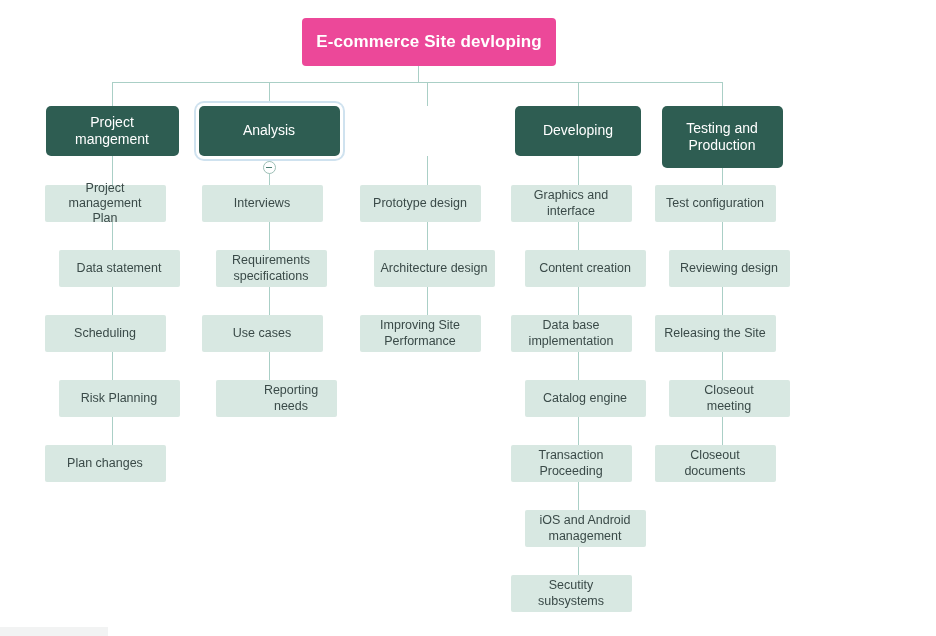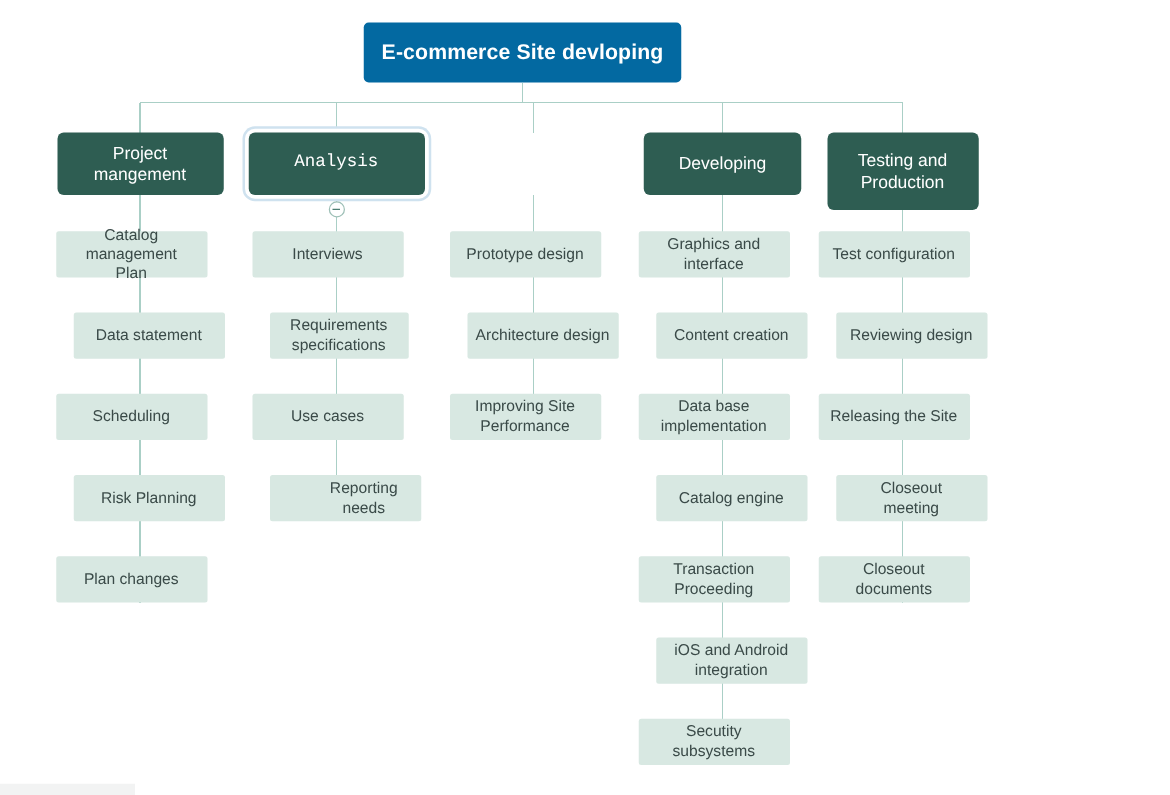--- a/index.html
+++ b/index.html
@@ -46,44 +46,44 @@
     display: flex;
     align-items: center;
     justify-content: center;
     text-align: center;
     line-height: 1.22;
     white-space: pre-line;
   }
 
   
   .node.root {
-    background: #0369a1;
+    background: #ec4899;
     color: #ffffff;
     font-size: 17px;
     font-weight: 600;
     border-radius: 4px;
     letter-spacing: .1px;
+    margin-left: 11px;
   }
 
   
   .node.branch {
     background: #2e5d52;
     color: #ffffff;
     font-size: 14px;
     font-weight: 400;
     border-radius: 5px;
     padding: 0 6px;
   }
 
   
   .node.branch.selected {
     box-shadow:
       0 0 0 3px #ffffff,
       0 0 0 5px #cfe2ef;
-    font-family: Liberation Mono, monospace;
   }
 
   
   .node.leaf {
     background: #d8e8e2;
     color: #3a4a48;
     font-size: 12.5px;
     font-weight: 400;
     border-radius: 2px;
     padding: 0 6px;
@@ -138,21 +138,21 @@
       <line x1="578" y1="82" x2="578" y2="106" stroke="#aacfc6" stroke-width="1" shape-rendering="crispEdges"></line>
       <line x1="578" y1="156" x2="578" y2="612" stroke="#aacfc6" stroke-width="1" shape-rendering="crispEdges"></line>
       <line x1="722" y1="82" x2="722" y2="106" stroke="#aacfc6" stroke-width="1" shape-rendering="crispEdges"></line>
       <line x1="722" y1="156" x2="722" y2="482" stroke="#aacfc6" stroke-width="1" shape-rendering="crispEdges"></line>
     </svg>
 
   <div id="nodes">
       <div class="node root" style="left: 291px; top: 18px; width: 254px; height: 48px;">E-commerce Site devloping</div>
       <div class="node branch" style="left: 45.5px; top: 106px; width: 133px; height: 50px;">Project
 mangement</div>
-      <div class="node leaf" style="left: 44.5px; top: 185px; width: 121px; height: 37px;">Catalog management
+      <div class="node leaf" style="left: 44.5px; top: 185px; width: 121px; height: 37px;">Project management
 Plan</div>
       <div class="node leaf" style="left: 58.5px; top: 250px; width: 121px; height: 37px;">Data statement</div>
       <div class="node leaf" style="left: 44.5px; top: 315px; width: 121px; height: 37px;">Scheduling</div>
       <div class="node leaf" style="left: 58.5px; top: 380px; width: 121px; height: 37px;">Risk Planning</div>
       <div class="node leaf" style="left: 44.5px; top: 445px; width: 121px; height: 37px;">Plan changes</div>
       <div class="node branch selected" style="left: 198.5px; top: 106px; width: 141px; height: 50px;">Analysis</div>
       <div class="collapse-toggle" style="left: 262.5px; top: 161px;">
         <span class="glyph"></span>
       </div>
       <div class="node leaf" style="left: 201.5px; top: 185px; width: 121px; height: 37px;">Interviews</div>
@@ -167,21 +167,21 @@
       <div class="node branch" style="left: 515px; top: 106px; width: 126px; height: 50px;">Developing</div>
       <div class="node leaf" style="left: 510.5px; top: 185px; width: 121px; height: 37px;">Graphics and
 interface</div>
       <div class="node leaf" style="left: 524.5px; top: 250px; width: 121px; height: 37px;">Content creation</div>
       <div class="node leaf" style="left: 510.5px; top: 315px; width: 121px; height: 37px;">Data base
 implementation</div>
       <div class="node leaf" style="left: 524.5px; top: 380px; width: 121px; height: 37px; text-align: right;">Catalog engine</div>
       <div class="node leaf" style="left: 510.5px; top: 445px; width: 121px; height: 37px;">Transaction
 Proceeding</div>
       <div class="node leaf" style="left: 524.5px; top: 510px; width: 121px; height: 37px;">iOS and Android
-integration</div>
+management</div>
       <div class="node leaf" style="left: 510.5px; top: 575px; width: 121px; height: 37px;">Secutity
 subsystems</div>
       <div class="node branch" style="left: 661.5px; top: 106px; width: 121px; height: 62px;">Testing and
 Production</div>
       <div class="node leaf" style="left: 654.5px; top: 185px; width: 121px; height: 37px;">Test configuration</div>
       <div class="node leaf" style="left: 668.5px; top: 250px; width: 121px; height: 37px;">Reviewing design</div>
       <div class="node leaf" style="left: 654.5px; top: 315px; width: 121px; height: 37px;">Releasing the Site</div>
       <div class="node leaf" style="left: 668.5px; top: 380px; width: 121px; height: 37px;">Closeout
 meeting</div>
       <div class="node leaf" style="left: 654.5px; top: 445px; width: 121px; height: 37px;">Closeout

